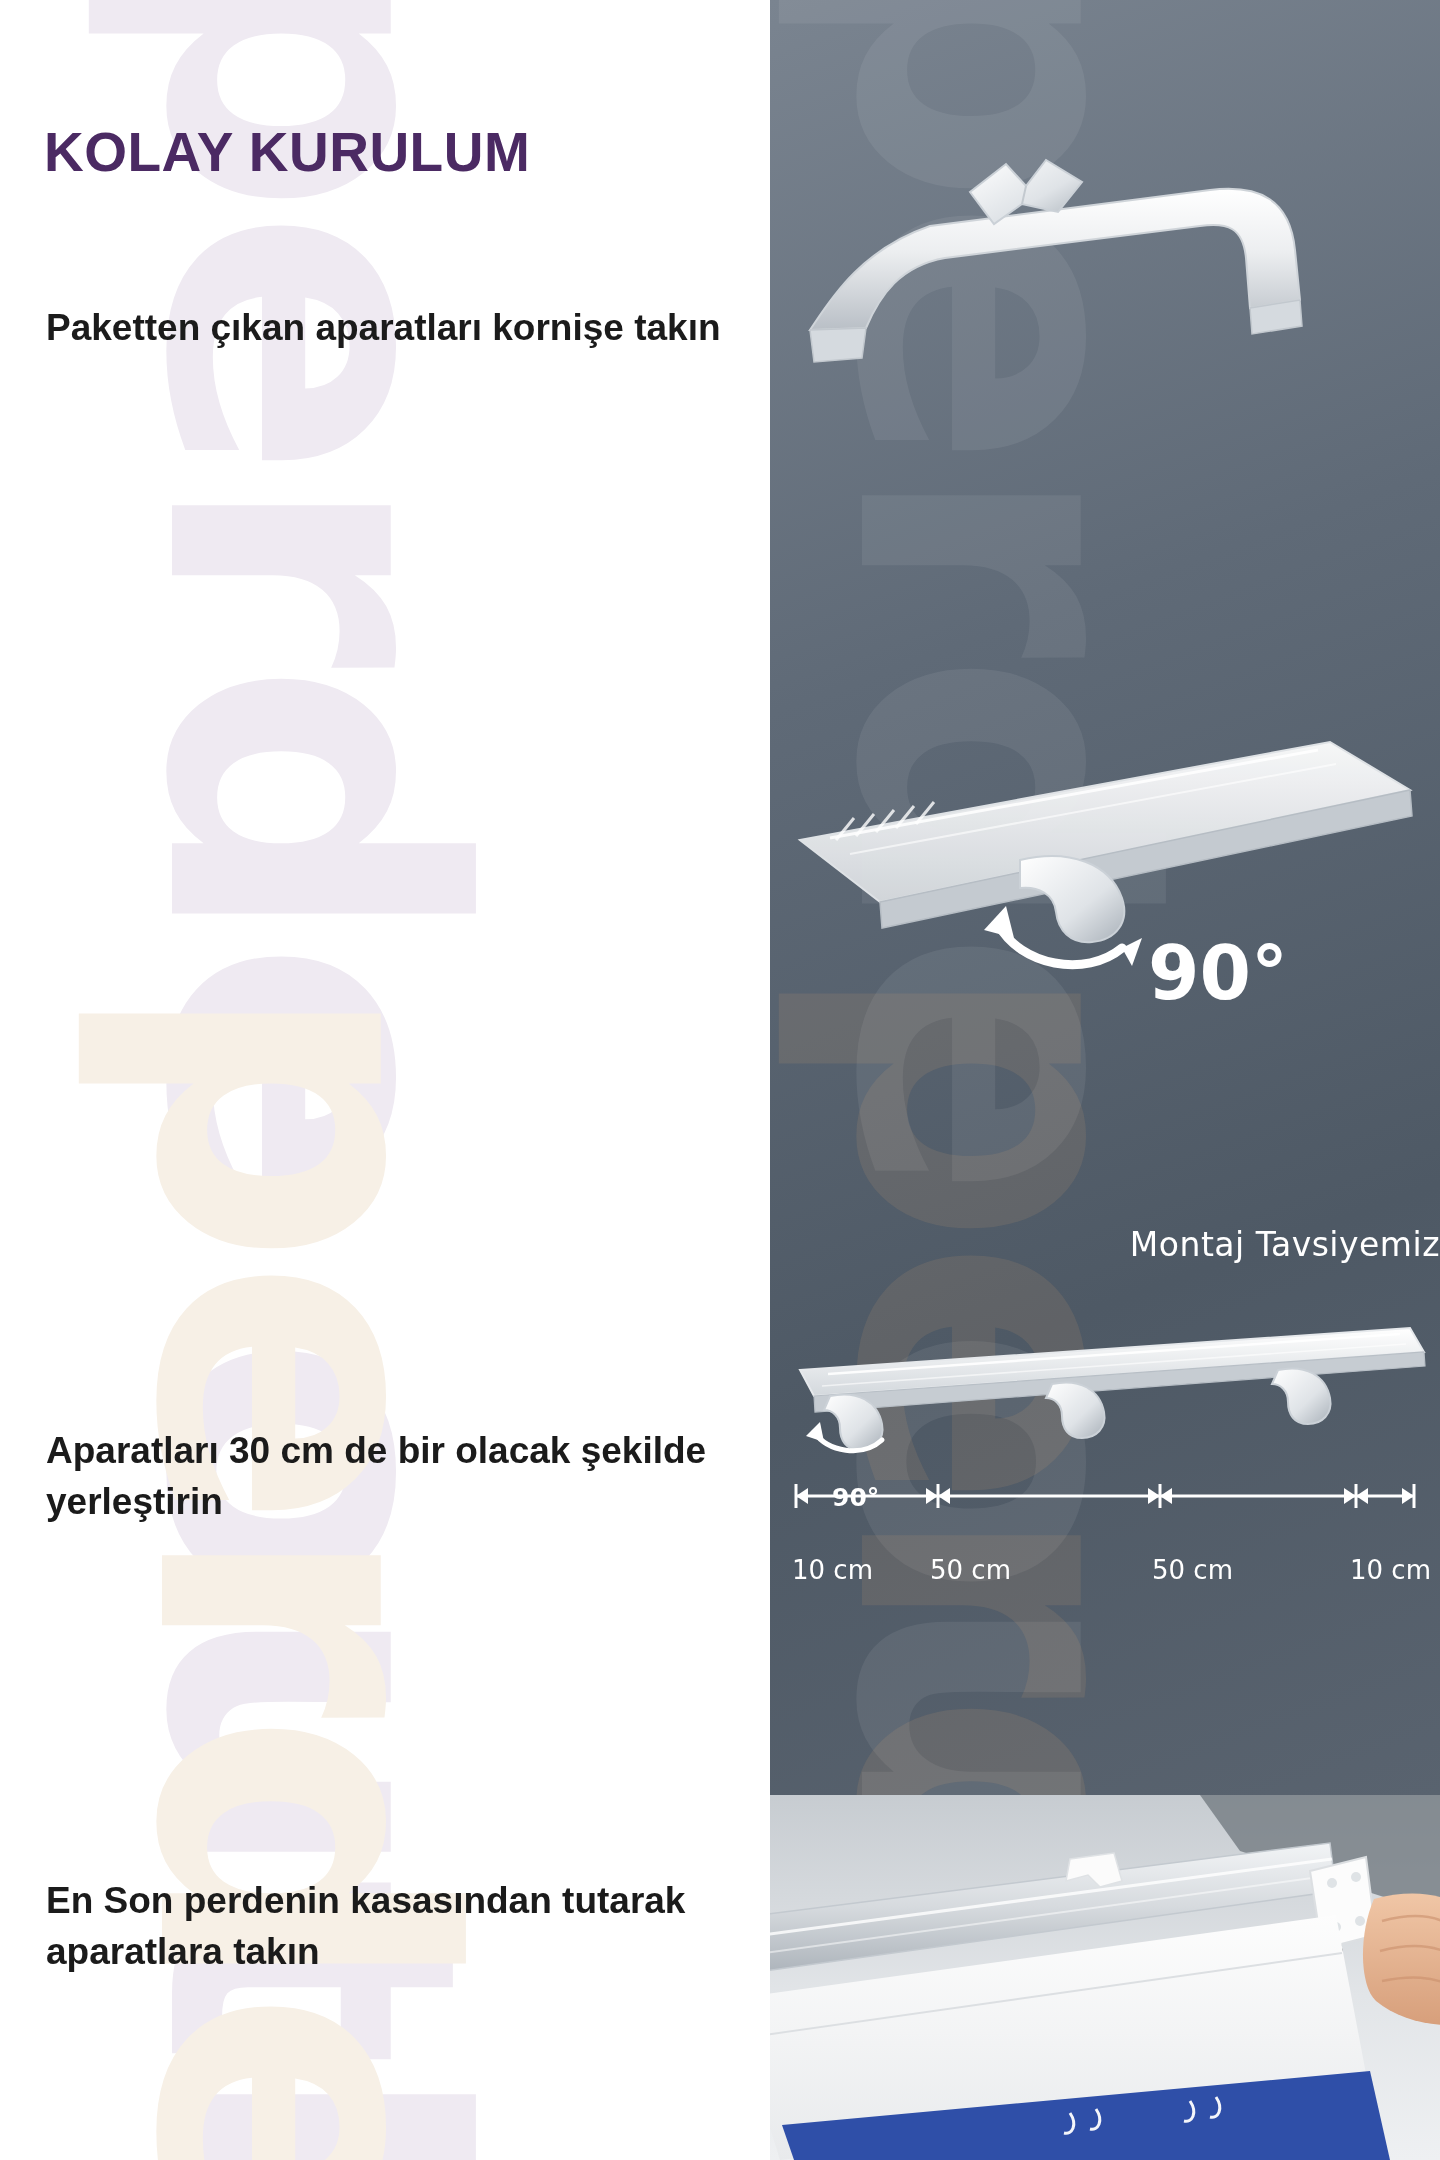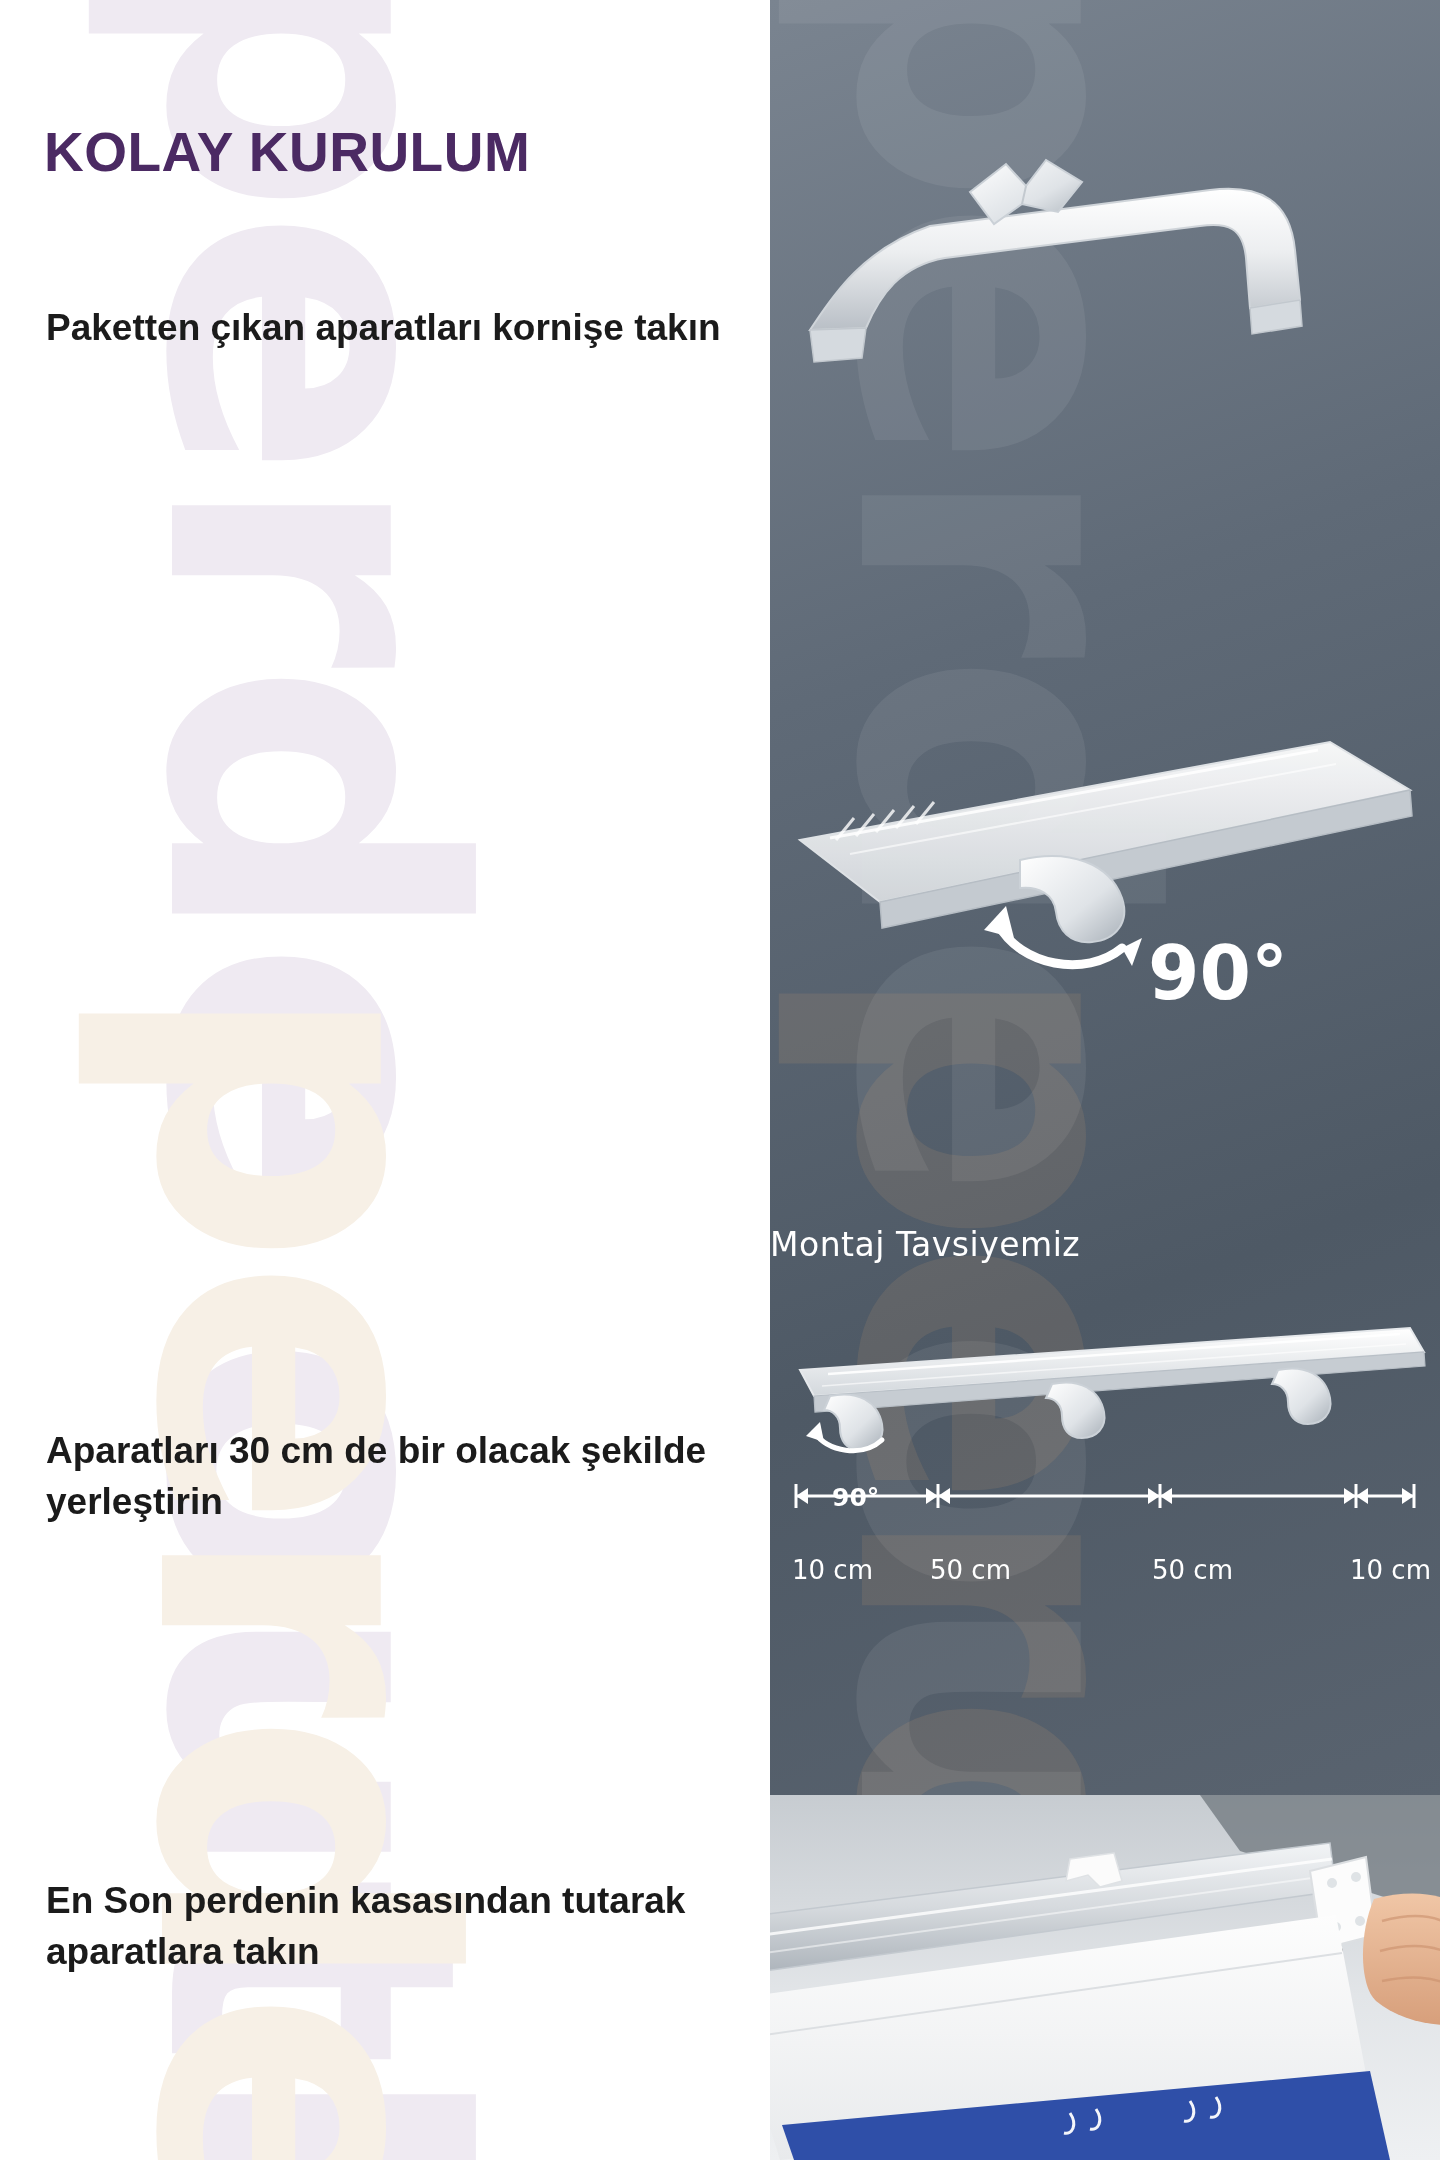--- a/index.html
+++ b/index.html
@@ -101,21 +101,21 @@
   }
   .panel-wm.wm-warm {
     color: rgba(255, 190, 120, 0.10);
     top: 960px;
   }
 
   .caption {
     position: absolute;
     left: 0; right: 0;
     top: 1225px;
-    text-align: left;
+    text-align: right;
     color: #ffffff;
     font-size: 33px;
     font-weight: 500;
     letter-spacing: 0.5px;
     font-family: "DejaVu Sans", sans-serif;
   }
 
   .angle-label {
     position: absolute;
     left: 378px;

